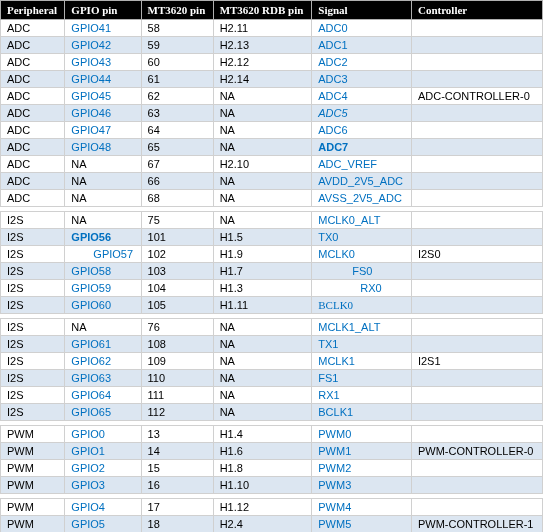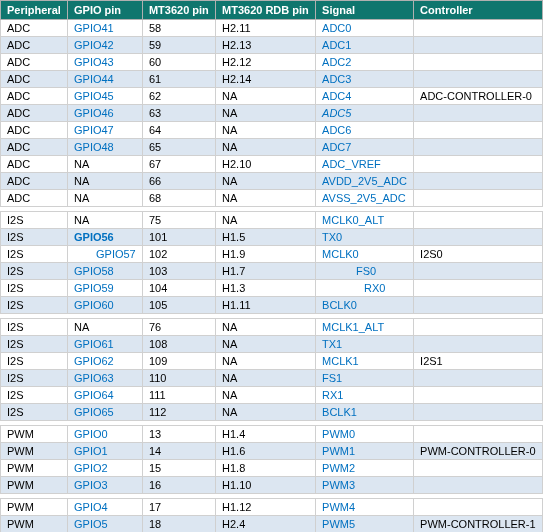--- a/index.html
+++ b/index.html
@@ -8,27 +8,28 @@
       font-size: 11px;
       background: #fff;
       width: 543px;
       min-height: 532px;
     }
     table {
       width: 100%;
       border-collapse: collapse;
     }
     thead th {
-      background: #0f766e;
+      background: #000000;
       color: #fff;
       font-weight: bold;
       padding: 3px 6px;
       text-align: left;
       border: 1px solid #b0b0b0;
       font-size: 11px;
+      font-family: Liberation Serif, serif;
     }
     tbody td {
       padding: 2px 6px;
       border: 1px solid #d0d0d0;
       font-size: 11px;
       white-space: nowrap;
     }
     tbody tr:nth-child(even) {
       background: #dce6f1;
     }
@@ -110,21 +111,21 @@
         <td>64</td>
         <td>NA</td>
         <td style="color: rgb(0, 112, 192);">ADC6</td>
         <td></td>
       </tr>
       <tr style="background: rgb(220, 230, 241);">
         <td>ADC</td>
         <td style="color: rgb(0, 112, 192);">GPIO48</td>
         <td>65</td>
         <td>NA</td>
-        <td style="color: rgb(0, 112, 192);">ADC7</td>
+        <td style="color: rgb(0, 112, 192); font-weight: bold;">ADC7</td>
         <td></td>
       </tr>
       <tr style="background: rgb(255, 255, 255);">
         <td>ADC</td>
         <td>NA</td>
         <td>67</td>
         <td>H2.10</td>
         <td style="color: rgb(0, 112, 192);">ADC_VREF</td>
         <td></td>
       </tr>
@@ -190,21 +191,21 @@
         <td>104</td>
         <td>H1.3</td>
         <td style="color: rgb(0, 112, 192); padding-left: 48px;">RX0</td>
         <td></td>
       </tr>
       <tr style="background: rgb(220, 230, 241);">
         <td>I2S</td>
         <td style="color: rgb(0, 112, 192);">GPIO60</td>
         <td>105</td>
         <td>H1.11</td>
-        <td style="color: rgb(0, 112, 192);">BCLK0</td>
+        <td style="color: rgb(0, 112, 192); font-family: Liberation Serif, serif;">BCLK0</td>
         <td></td>
       </tr>
       <tr class="spacer-row">
         <td></td>
         <td></td>
         <td></td>
         <td></td>
         <td></td>
         <td></td>
       </tr>

